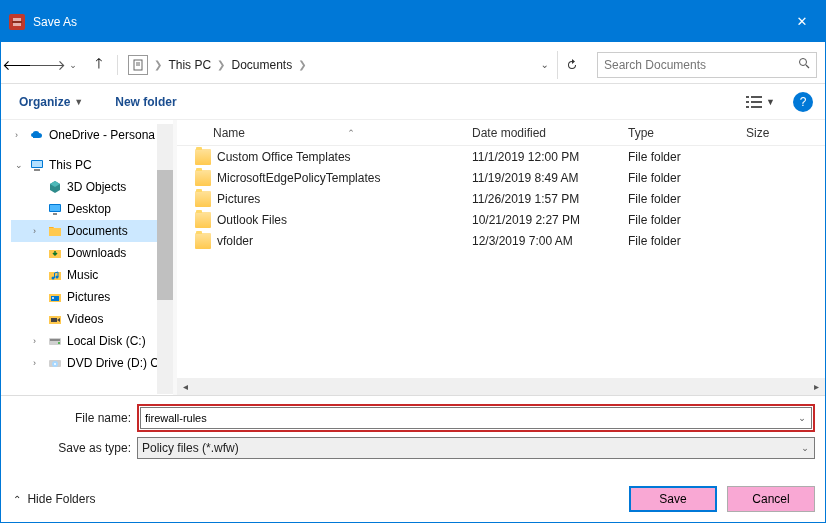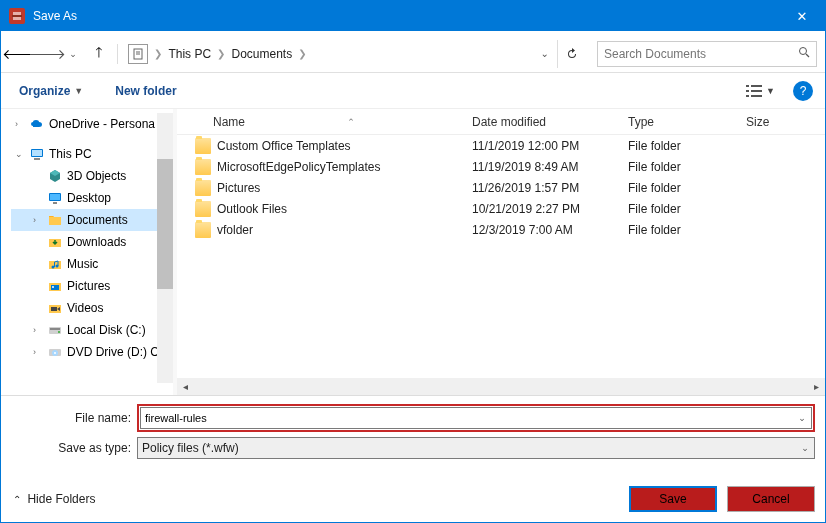--- a/index.html
+++ b/index.html
@@ -1,18 +1,18 @@
 <!DOCTYPE html>
 <html><head>
 <meta charset="utf-8">
 <style>
 * { margin: 0; padding: 0; box-sizing: border-box; font-family: 'Segoe UI', Tahoma, sans-serif; }
 body { background: #fff; width: 826px; height: 523px; overflow: hidden; display: flex; flex-direction: column; border: 1px solid #0078d7; }
 
-.titlebar { background: #0078d7; color: #fff; height: 30px; display: flex; align-items: center; padding: 0 8px; font-size: 12px; }
+.titlebar { background: #0078d7; color: #fff; height: 41px; display: flex; align-items: center; padding: 0 8px; font-size: 12px; }
 .titlebar .appicon { width: 16px; height: 16px; background: #c0392b; margin-right: 8px; display: inline-flex; align-items: center; justify-content: center; border-radius: 2px; }
 .titlebar .title { flex: 1; }
 .titlebar .close { width: 46px; height: 30px; display: flex; align-items: center; justify-content: center; cursor: pointer; font-size: 13px; margin-right: -8px; }
 
 .navbar { height: 38px; border-bottom: 1px solid #e0e0e0; display: flex; align-items: center; padding: 0 8px; gap: 2px; margin-top: 4px; }
 .nav-btn { width: 24px; height: 24px; display: flex; align-items: center; justify-content: center; color: #555; cursor: default; font-size: 14px; }
 .nav-btn.enabled { color: #000; cursor: pointer; }
 .nav-sep { width: 1px; height: 20px; background: #ddd; margin: 0 4px; }
 .addr-icon { width: 20px; height: 20px; border: 1px solid #999; display: flex; align-items: center; justify-content: center; font-size: 10px; margin: 0 4px; }
 .breadcrumbs { display: flex; align-items: center; font-size: 12px; flex: 1; gap: 6px; color: #222; }
@@ -69,21 +69,21 @@
 .combo { display: flex; align-items: center; height: 22px; border: 1px solid #7a7a7a; background: #fff; }
 .combo input { border: none; outline: none; flex: 1; font-size: 11px; padding: 0 4px; background: transparent; }
 .combo .cdrop { width: 18px; text-align: center; font-size: 9px; color: #555; cursor: pointer; }
 .combo.select { background: #efefef; }
 .combo.select .val { flex: 1; font-size: 12px; padding: 0 4px; color: #222; }
 
 .footer { display: flex; align-items: center; padding: 14px 10px 10px 12px; gap: 10px; }
 .hide-link { font-size: 12px; color: #222; cursor: pointer; display: flex; align-items: center; gap: 6px; }
 .hide-link .chev { font-size: 10px; }
 .footer .spacer { flex: 1; }
-.btn { min-width: 88px; height: 26px; border: 1px solid #adadad; background: #b91c1c; font-size: 12px; cursor: pointer; display: flex; align-items: center; justify-content: center; }
+.btn { min-width: 88px; height: 26px; border: 1px solid #adadad; background: #f9a8d4; font-size: 12px; cursor: pointer; display: flex; align-items: center; justify-content: center; }
 .btn.primary { border: 2px solid #0078d7; }
 </style>
 </head>
 <body>
 
 <div class="titlebar">
   <span class="appicon">
     <svg width="10" height="10" viewBox="0 0 10 10">
         <rect x="1" y="1" width="8" height="8" fill="#fff" opacity="0.6"></rect>
         <rect x="0" y="4" width="10" height="2" fill="#8b2e1f"></rect>

